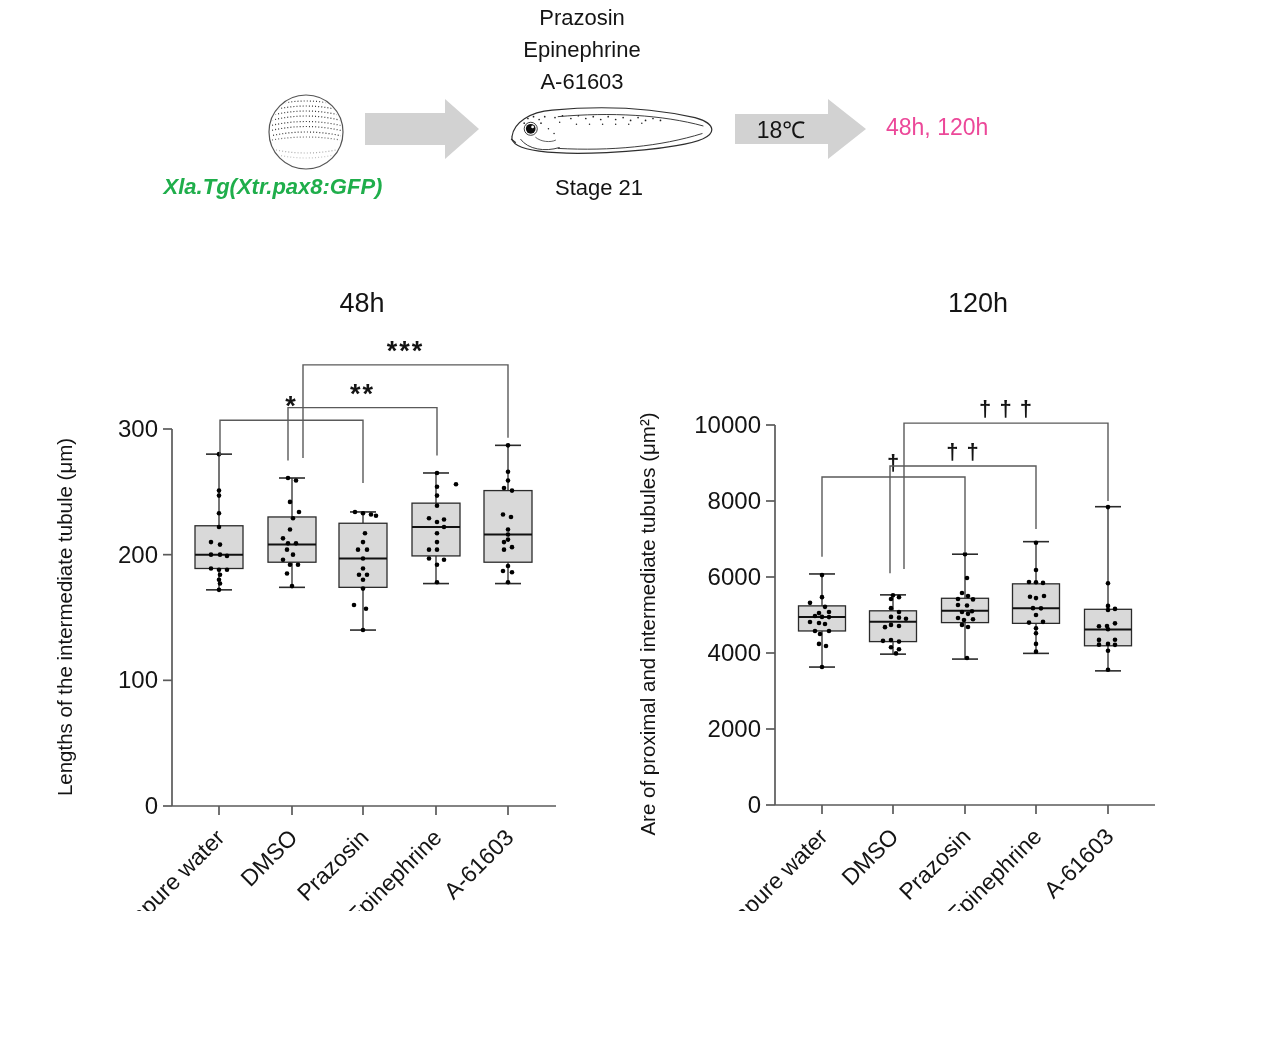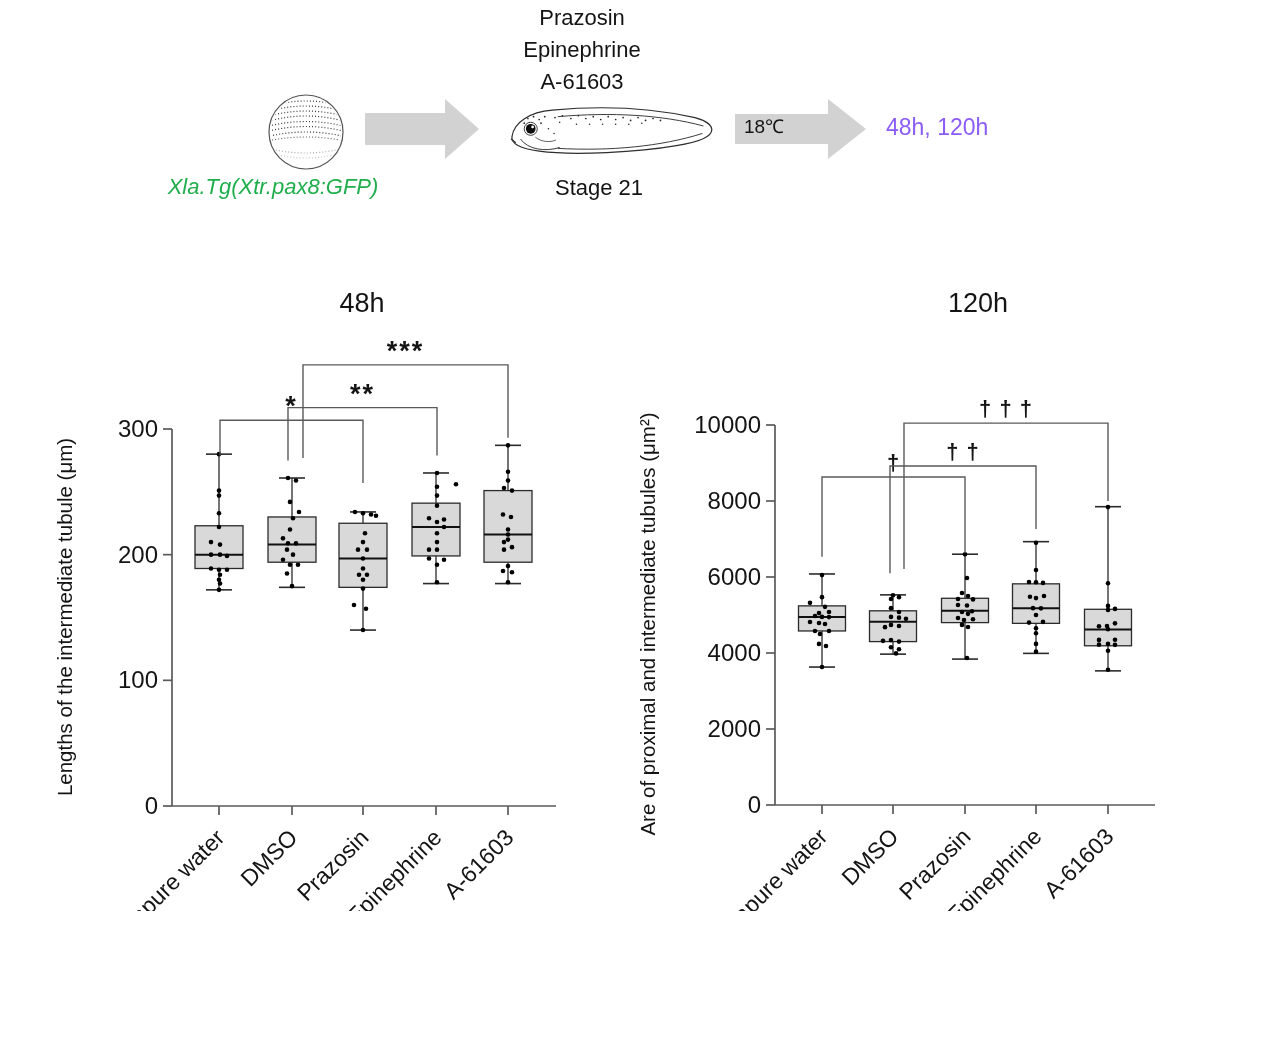--- a/index.html
+++ b/index.html
@@ -1,24 +1,24 @@
 <!DOCTYPE html>
 <html><head>
 <meta charset="utf-8">
 <style>
   html,body{margin:0;padding:0;background:#fff;}
   #canvas{position:relative;width:1274px;height:911px;background:#fff;overflow:hidden;
           font-family:"Liberation Sans",sans-serif;color:#111;}
   .abs{position:absolute;}
   .ctr{transform:translateX(-50%);text-align:center;}
   .drugs{left:582px;top:2px;font-size:22px;line-height:32px;color:#141414;}
-  .embryo-caption{left:273px;top:174px;font-size:22px;font-style:italic;font-weight:400;}
+  .embryo-caption{left:273px;top:174px;font-size:22px;font-style:italic;font-weight:700;}
   .stage-caption{left:599px;top:175px;font-size:22px;color:#141414;}
-  .temp-label{left:764px;top:113px;font-size:19px;color:#141414;}
-  .duration-label{left:886px;top:114px;font-size:23px;color:#8b5cf6;}
+  .temp-label{left:781px;top:113px;font-size:23px;color:#141414;}
+  .duration-label{left:886px;top:114px;font-size:23px;color:#ec4899;}
   svg{position:absolute;left:0;top:0;}
   svg text{font-family:"Liberation Sans",sans-serif;}
 </style>
 </head>
 <body>
 
 <div id="canvas">
 
   <div>
 

